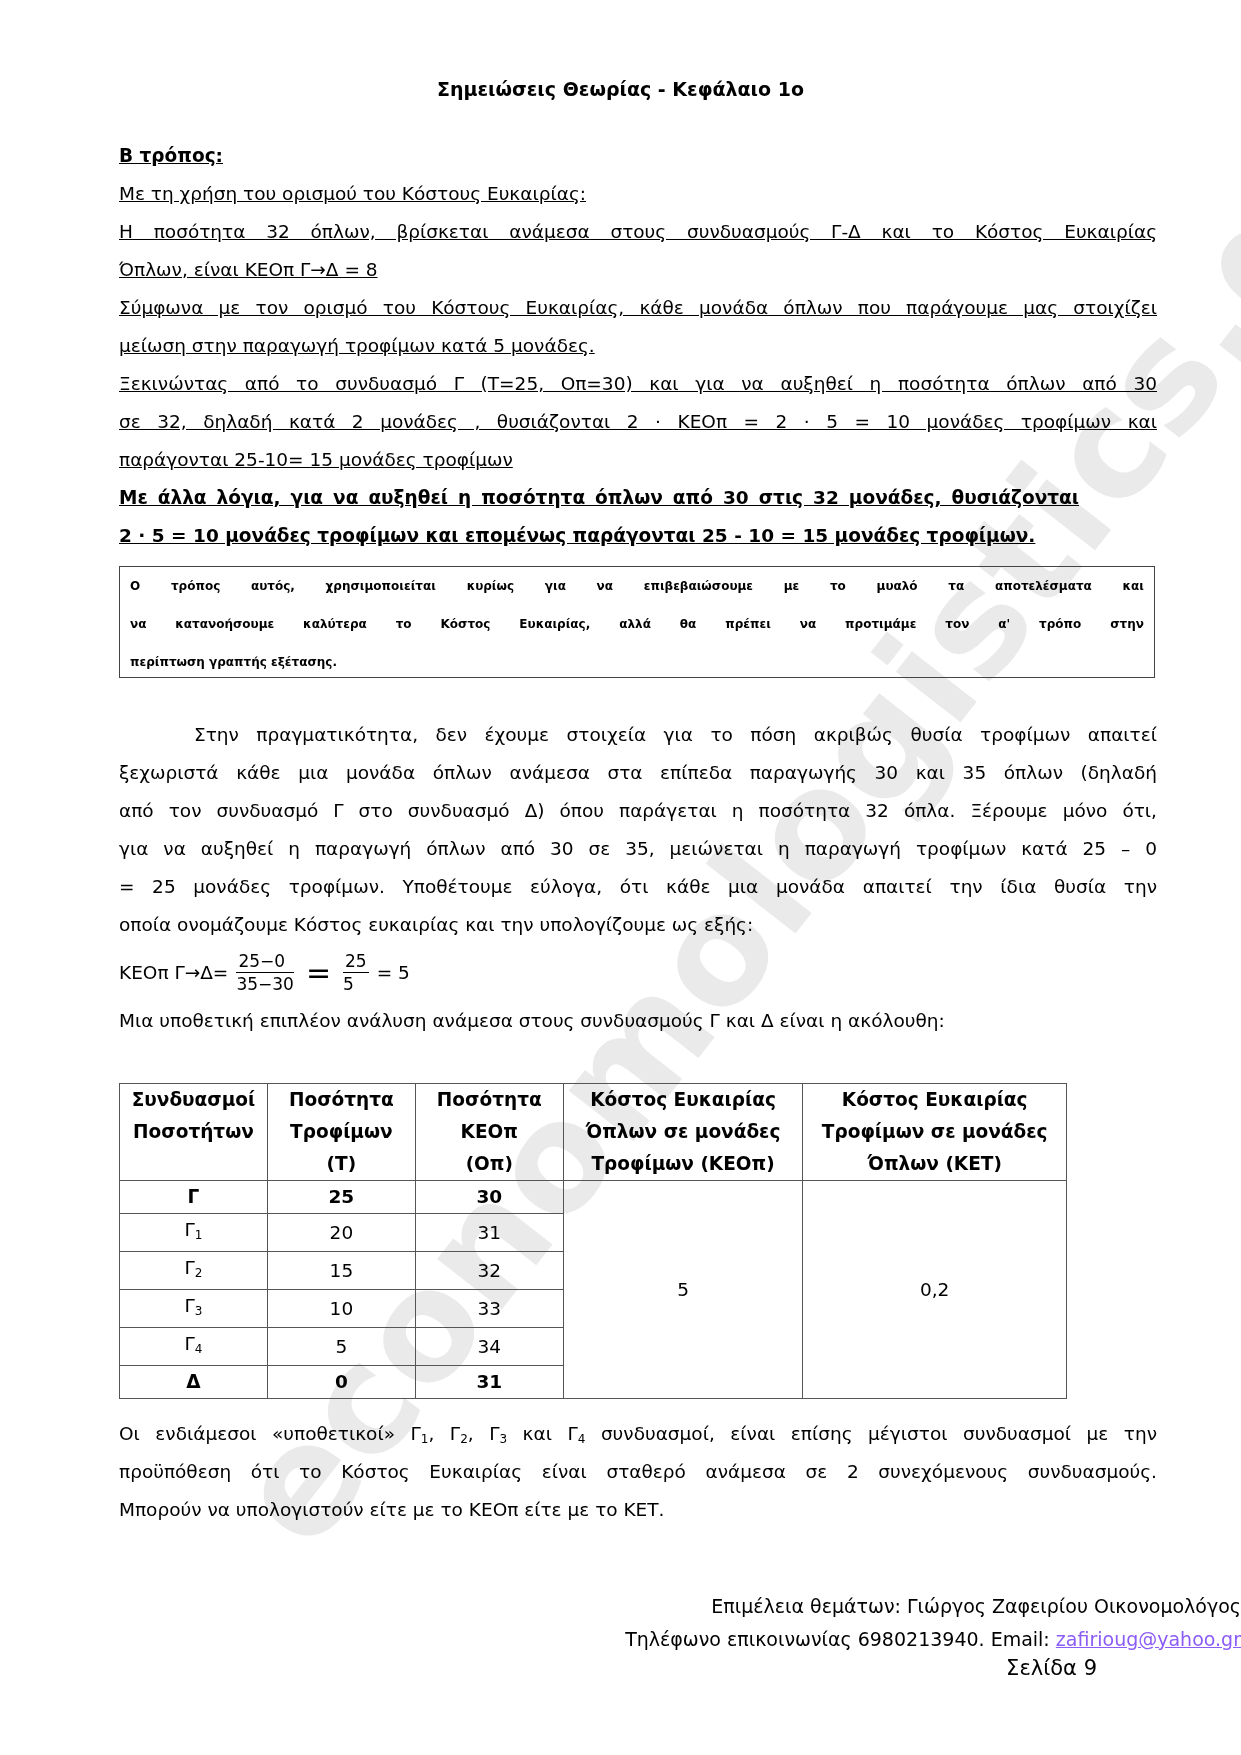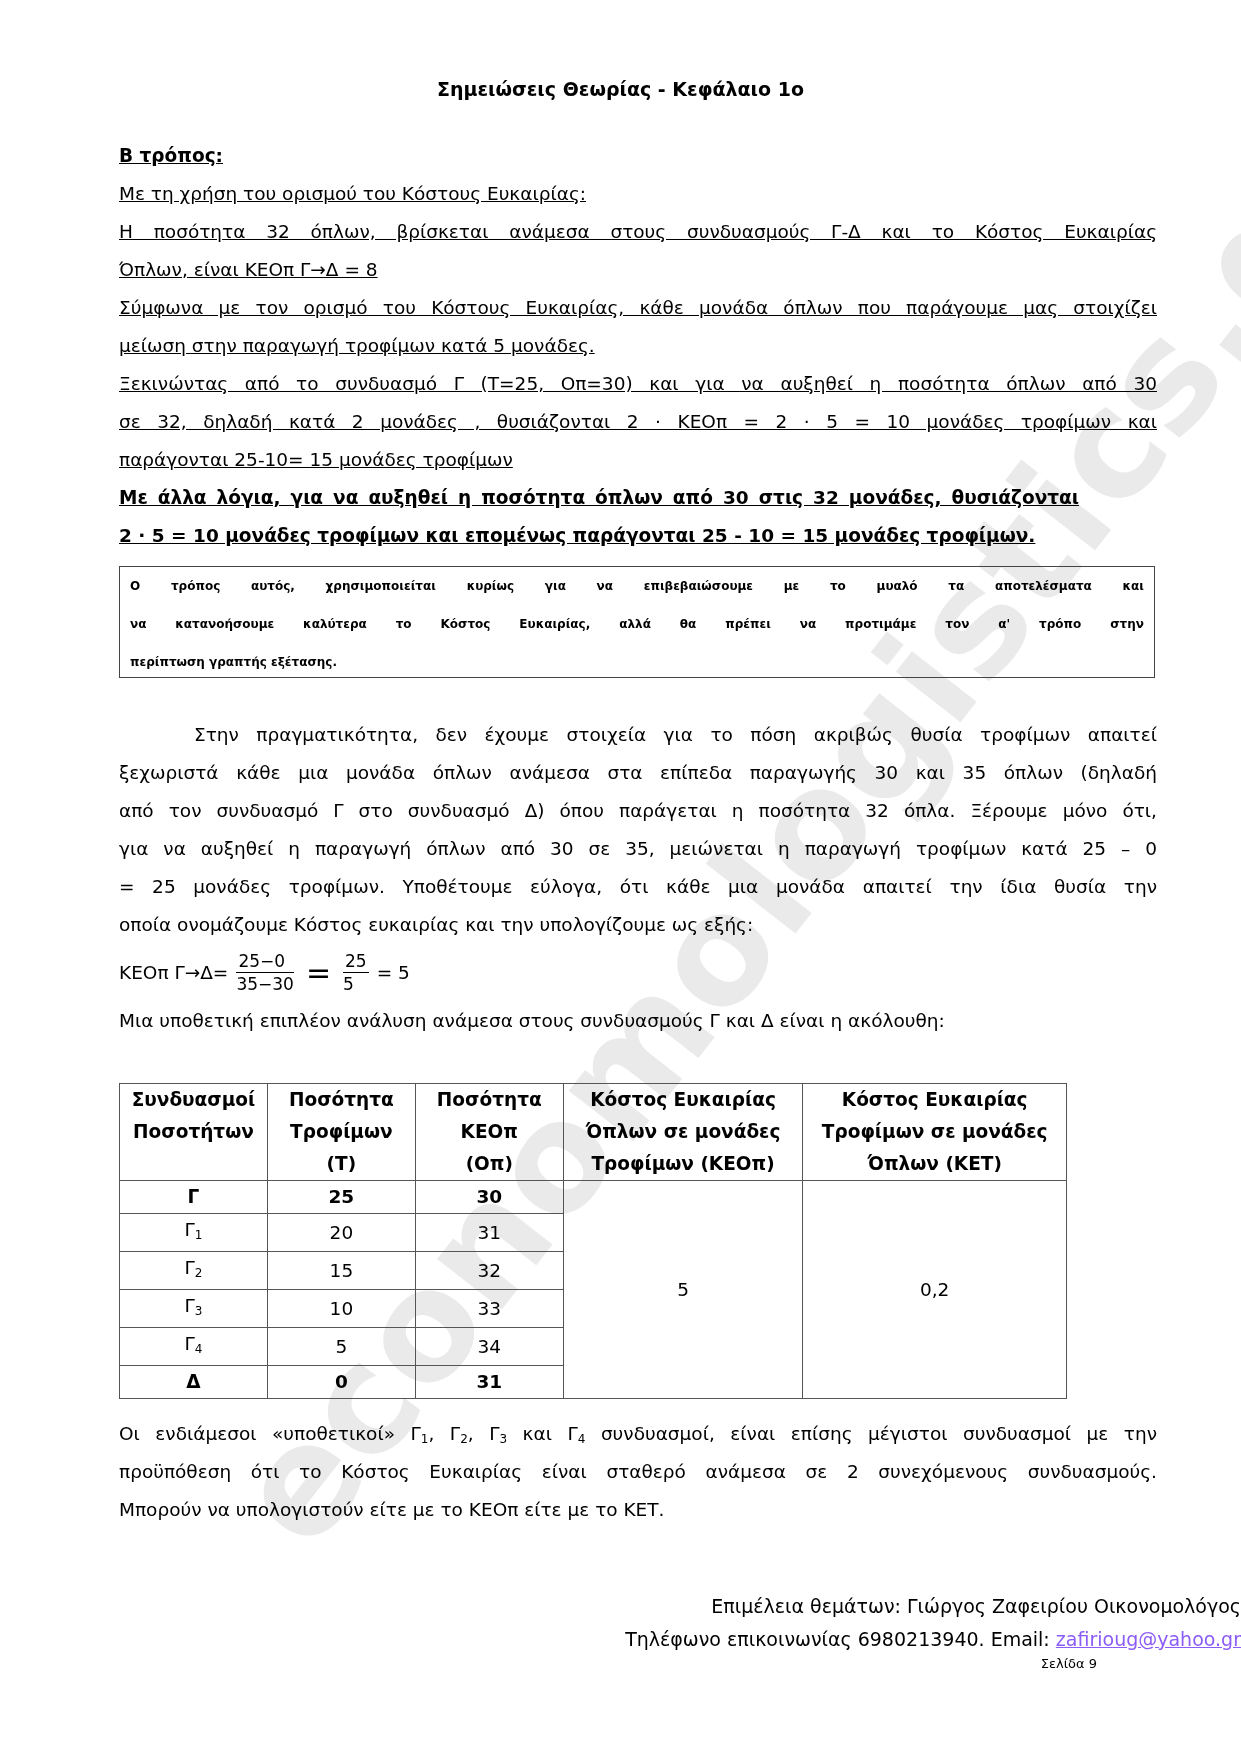--- a/index.html
+++ b/index.html
@@ -26,21 +26,21 @@
   .bigeq { font-size: 30px; margin: 0 4px; }
   table.data { position: absolute; left: 119px; top: 1083px; width: 948px; border-collapse: collapse;
                font-size: 18.5px; }
   table.data th, table.data td { border: 1.5px solid #555; text-align: center; padding: 0; }
   table.data th { font-weight: bold; line-height: 32px; height: 96px; vertical-align: middle; }
   table.data td { height: 32px; line-height: 32px; }
   table.data td.b { font-weight: bold; }
   sub { font-size: 12px; vertical-align: -3px; }
   .footer { position: absolute; left: 0; width: 1241px; text-align: right; font-size: 19px; }
   .email { color: #8b5cf6; text-decoration: underline; }
-  .pagenum { position: absolute; top: 1656px; right: 144px; font-size: 13px; }
+  .pagenum { position: absolute; top: 1656px; right: 144px; font-size: 21px; }
 </style>
 </head>
 <body>
 
 <div class="page">
 
   <div class="watermark">economologistics.gr</div>
 
   <div class="title">Σημειώσεις Θεωρίας - Κεφάλαιο 1ο</div>
 

